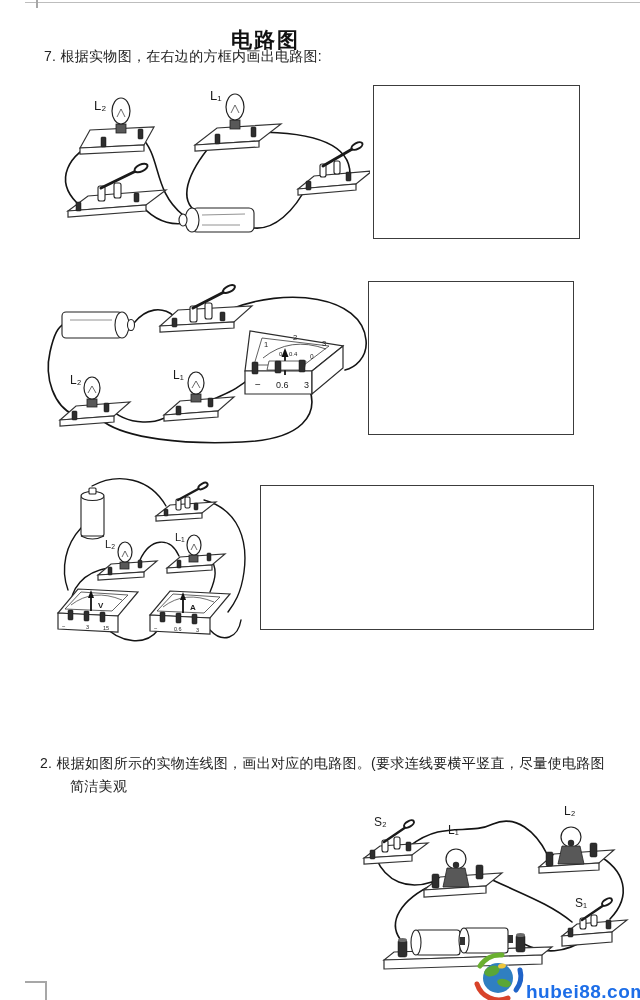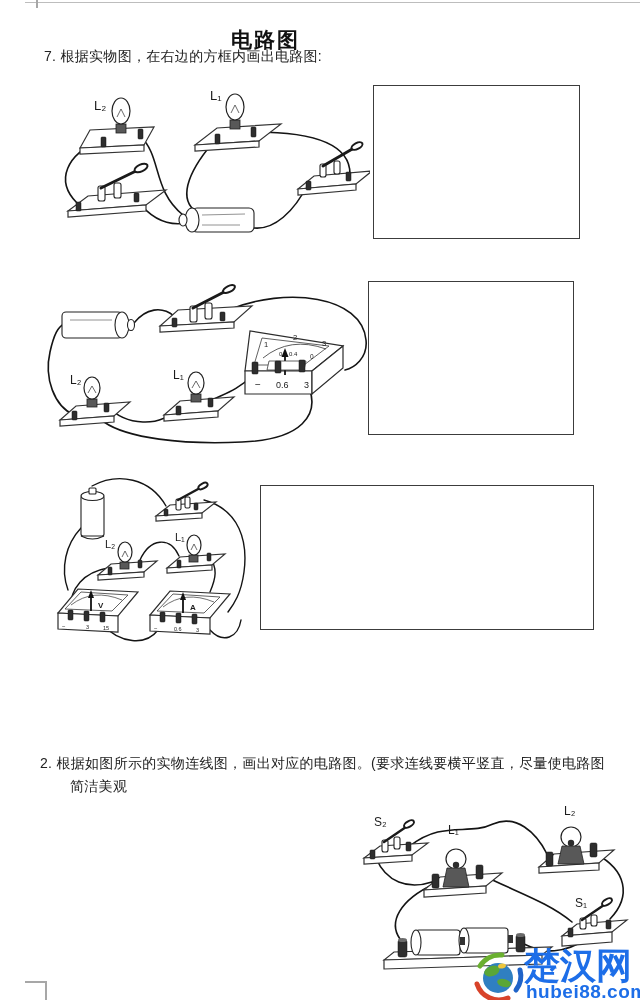--- a/index.html
+++ b/index.html
@@ -354,15 +354,14 @@
 <div class="abs" style="left:468px;top:946px;width:172px;height:54px;">
   <svg class="abs" style="left:4px;top:6px;" width="54" height="50" viewBox="0 0 54 50">
     <circle cx="26" cy="26" r="15" fill="#2f7fc1"></circle>
     <ellipse cx="20" cy="19" rx="8" ry="5" fill="#5aa636" transform="rotate(-20 20 19)"></ellipse>
     <ellipse cx="32" cy="31" rx="7" ry="4" fill="#5aa636" transform="rotate(15 32 31)"></ellipse>
     <ellipse cx="30" cy="14" rx="4" ry="2.5" fill="#eec63c" transform="rotate(-10 30 14)"></ellipse>
     <path d="M8,14 A24,24 0 0 1 30,3" fill="none" stroke="#6ab02f" stroke-width="5" stroke-linecap="round"></path>
     <path d="M5,32 A23,23 0 0 0 36,46" fill="none" stroke="#d8432a" stroke-width="5" stroke-linecap="round"></path>
     <path d="M48,18 A23,23 0 0 1 44,38" fill="none" stroke="#1f63c8" stroke-width="5" stroke-linecap="round"></path>
   </svg>
-  <div class="abs wm-name" style="left:56px;top:2px;">楚汉网</div>
   <div class="abs wm-url" style="left:58px;top:36px;">hubei88.com</div>
 </div>
 
 </body></html>

